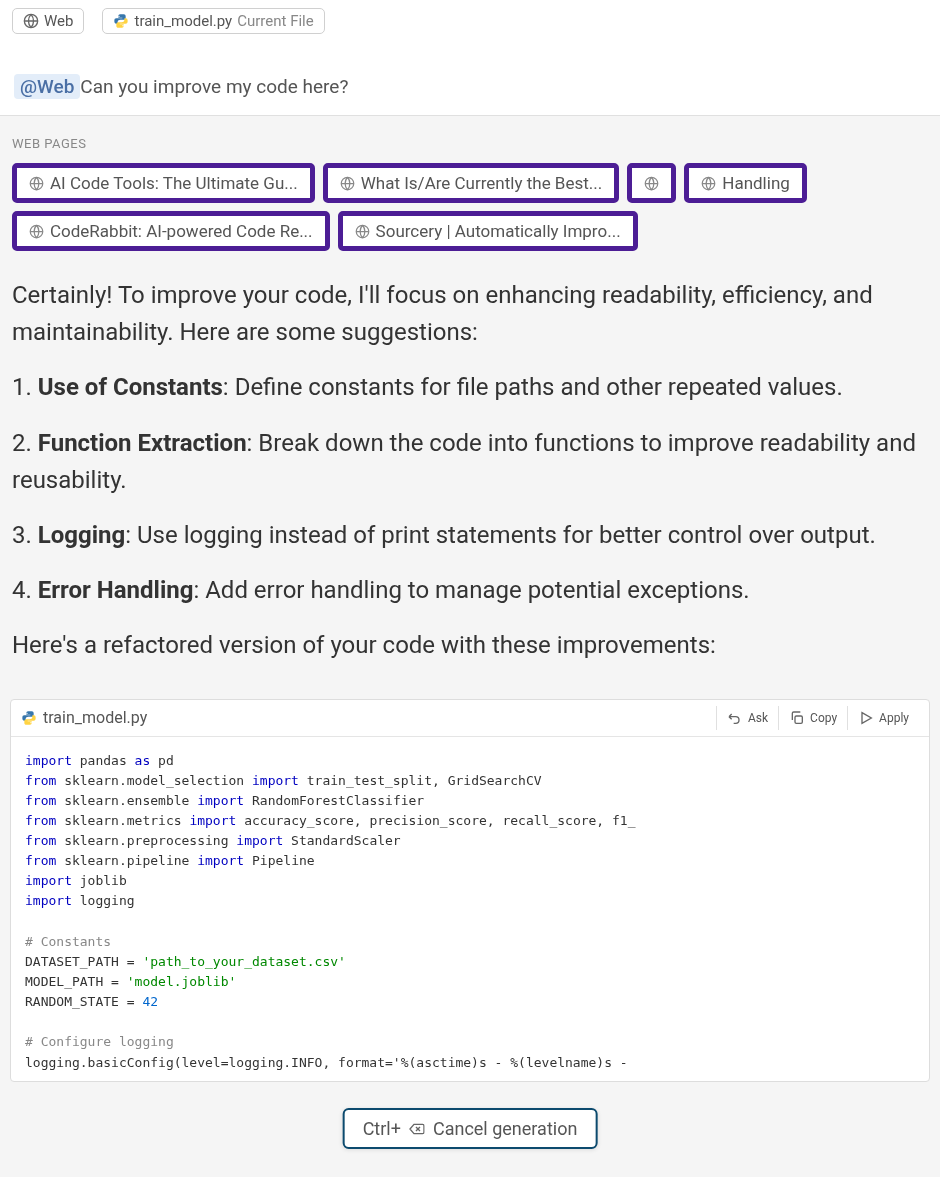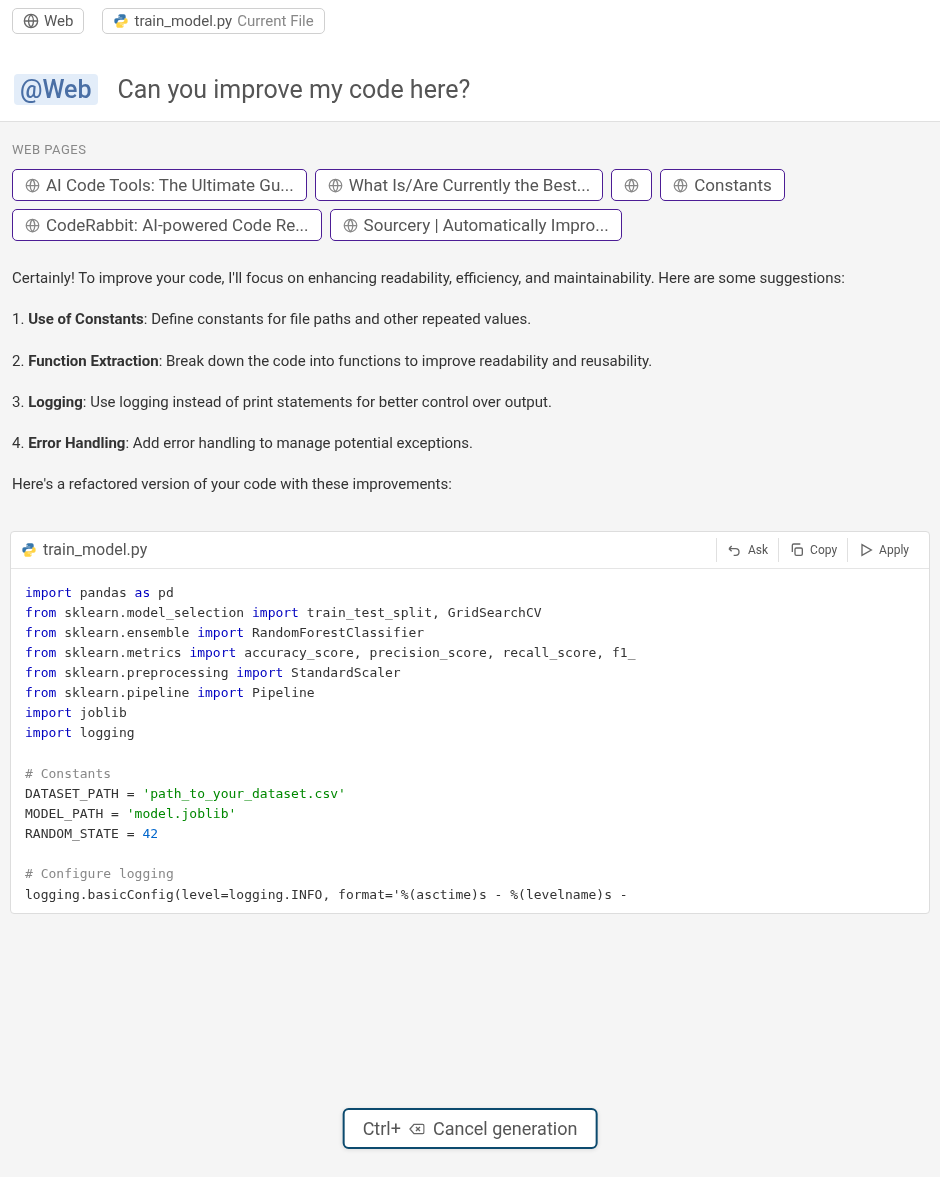--- a/index.html
+++ b/index.html
@@ -37,22 +37,22 @@
       display: inline-flex;
       align-items: center;
     }
     .chip-suffix {
       color: #888;
       font-weight: 400;
     }
     .query-row {
       display: flex;
       align-items: center;
-      gap: 20px;
-      font-size: 25px;
+      gap: 0;
+      font-size: 19px;
       padding: 4px 2px;
       margin-top: 36px;
     }
     .mention {
       background: #e3edf9;
       color: #4a6fa5;
       padding: 1px 6px;
       border-radius: 4px;
       font-weight: 500;
     }
@@ -71,30 +71,30 @@
     .webpage-chips {
       display: flex;
       flex-wrap: wrap;
       gap: 8px;
     }
     .web-chip {
       display: inline-flex;
       align-items: center;
       gap: 6px;
       padding: 5px 12px;
-      border: 1px solid #4c1d95;
+      border: 5px solid #4c1d95;
       border-radius: 5px;
       background: #fff;
       font-size: 17px;
       color: #555;
       cursor: pointer;
     }
     .message-body {
       padding: 16px 12px 8px 12px;
-      font-size: 15px;
+      font-size: 24px;
       line-height: 1.55;
       color: #333;
     }
     .message-body p {
       margin-bottom: 18px;
     }
     .message-body .numbered {
       margin-bottom: 18px;
     }
     .bold { font-weight: 700; }
@@ -233,21 +233,21 @@
           </svg>
         </span>
     </div>
     <div class="web-chip">
       <span class="icon-globe">
           <svg viewBox="0 0 24 24" fill="none" stroke="#888" stroke-width="2">
             <circle cx="12" cy="12" r="10"></circle>
             <path d="M2 12h20M12 2a15 15 0 0 1 0 20M12 2a15 15 0 0 0 0 20"></path>
           </svg>
         </span>
-      <span>Constants</span>
+      <span>Handling</span>
     </div>
     <div class="web-chip">
       <span class="icon-globe">
           <svg viewBox="0 0 24 24" fill="none" stroke="#888" stroke-width="2">
             <circle cx="12" cy="12" r="10"></circle>
             <path d="M2 12h20M12 2a15 15 0 0 1 0 20M12 2a15 15 0 0 0 0 20"></path>
           </svg>
         </span>
       <span>CodeRabbit: AI-powered Code Re...</span>
     </div>

